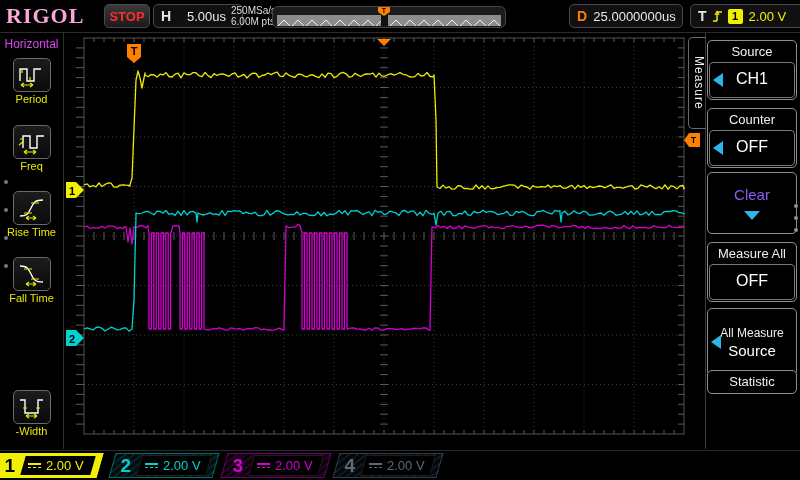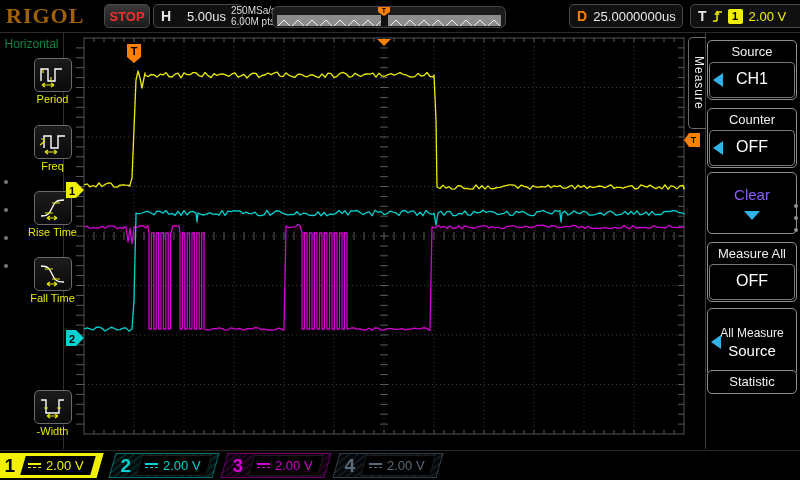--- a/index.html
+++ b/index.html
@@ -1,21 +1,21 @@
 <!DOCTYPE html>
 <html><head>
 <meta charset="utf-8">
 <style>
   html,body{margin:0;padding:0;background:#222;}
   #screen{position:relative;width:800px;height:480px;background:#000;overflow:hidden;
           font-family:"Liberation Sans",sans-serif;-webkit-font-smoothing:none;}
   
   #top-bar{position:absolute;left:0;top:0;width:800px;height:32px;background:#000;border-bottom:1px solid #2b2b2b;}
   .logo{position:absolute;left:6px;top:3px;font-family:"Liberation Serif",serif;font-weight:bold;
-        font-size:22px;color:#a16207;letter-spacing:1px;}
+        font-size:22px;color:#f9a8d4;letter-spacing:1px;}
   .tb-box{position:absolute;top:4px;height:24px;background:linear-gradient(#2e2e2e,#161616);
           border:1px solid #4a4a4a;border-radius:5px;display:flex;align-items:center;color:#e8e8e8;box-sizing:border-box;margin-left:16px;}
   #stop-btn{left:88px;width:46px;justify-content:center;font-weight:bold;font-size:13px;color:#ff2b2b;background:linear-gradient(#3a3a3a,#1a1a1a);}
   #h-box{left:137px;width:90px;background:#101010;}
   #h-box .hl{font-weight:bold;font-size:14px;margin-left:7px;}
   #h-box .hv{flex:1;text-align:center;font-size:13px;}
   #rate{position:absolute;left:231px;top:5px;color:#dcdcdc;font-size:10px;line-height:11px;}
   #membar{position:absolute;left:272px;top:6px;width:234px;height:22px;background:#1b1b1b;
           border:1px solid #444;border-radius:6px;box-sizing:border-box;}
   #membar .bar{position:absolute;left:4px;top:8px;width:224px;height:11px;background:#8c8c8c;overflow:hidden;}
@@ -26,22 +26,22 @@
   #d-box{left:553px;width:114px;background:#101010;}
   #d-box .dl{font-weight:bold;font-size:14px;color:#ff8000;margin-left:7px;}
   #d-box .dv{flex:1;text-align:center;font-size:13px;}
   #t-box{left:674px;width:122px;background:#101010;gap:4px;padding-left:7px;}
   #t-box .tl{font-weight:bold;font-size:14px;}
   .badge1{display:inline-block;width:15px;height:15px;background:#f0f000;color:#000;font-size:11px;font-weight:bold;
           text-align:center;line-height:15px;border-radius:2px;}
   #t-box .tv{color:#f0f000;font-size:13px;margin-left:2px;}
   
   #left-sidebar{position:absolute;left:0;top:32px;width:63px;height:417px;border-right:1px solid #2e2e2e;}
-  #left-sidebar .title{position:absolute;top:5px;width:100%;text-align:center;color:#15803d;font-size:12px;}
-  .ls-item{position:absolute;width:100%;text-align:center;cursor:pointer;padding-left:21px;}
+  #left-sidebar .title{position:absolute;top:5px;width:100%;text-align:center;color:#d946ef;font-size:12px;}
+  .ls-item{position:absolute;width:100%;text-align:center;cursor:pointer;}
   .ls-icon{width:38px;height:34px;margin:0 auto;background:linear-gradient(#1c1c1c,#0a0a0a);
            border:1px solid #6a6a6a;border-radius:5px;display:flex;align-items:center;justify-content:center;box-sizing:border-box;}
   .ls-label{color:#e8e800;font-size:11px;margin-top:1px;white-space:nowrap;}
   .ls-dot{position:absolute;left:4px;width:4px;height:4px;border-radius:50%;background:#787878;}
   
   #right-menu{position:absolute;left:688px;top:32px;width:112px;height:417px;}
   .menu-tab{position:absolute;left:0;top:5px;width:17px;height:90px;border:1px solid #6a6a6a;border-right:none;
             border-radius:5px 0 0 5px;color:#f0f0f0;font-size:12px;writing-mode:vertical-rl;
             text-align:center;letter-spacing:1px;}
   .menu-vline{position:absolute;left:17px;top:0;bottom:0;width:1px;background:#3a3a3a;}

